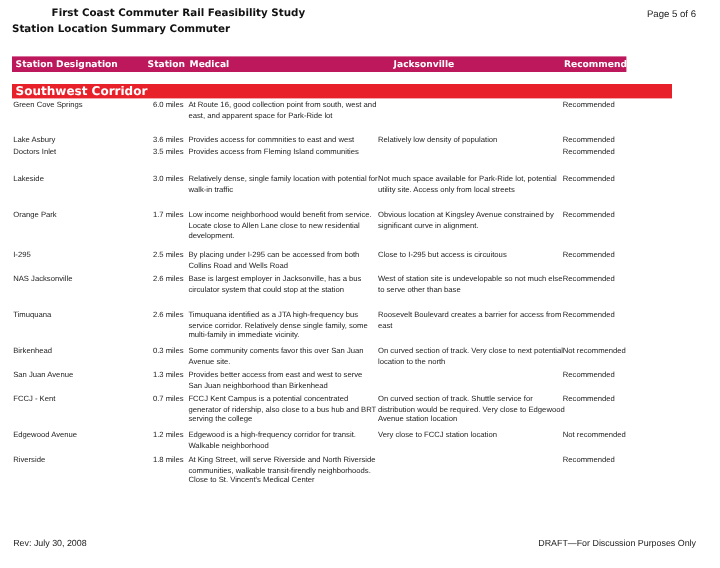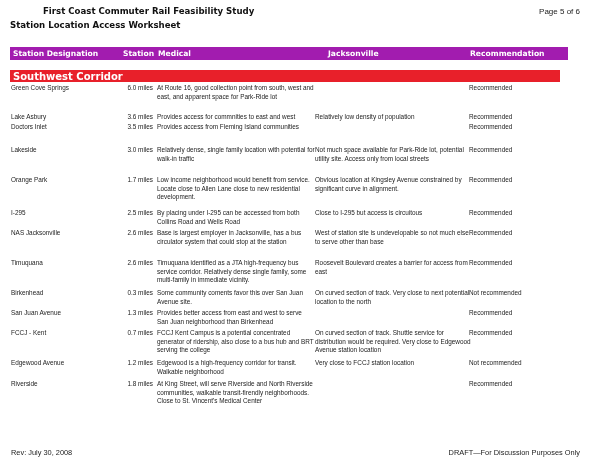--- a/index.html
+++ b/index.html
@@ -1,40 +1,40 @@
 <!DOCTYPE html>
 <html><head>
 <meta charset="utf-8">
 <style>
   html, body { margin:0; padding:0; background:#ffffff; }
   body { width:600px; height:473px; position:relative; overflow:hidden; font-family:"Liberation Sans", sans-serif; color:#222; }
   .title { position:absolute; left:10px; font-family:"DejaVu Sans", sans-serif; font-weight:bold; font-size:8.6px; color:#111; }
   .t1 { top:6px;padding-left:33px; }
   .t2 { top:20px; }
   .pagenum { position:absolute; right:20px; top:7px; font-size:8px; color:#222; }
-  .hdr { position:absolute; left:10px; top:47px; width:558px; height:13px; background:#a21caf; color:#fff; font-family:"DejaVu Sans", sans-serif; font-weight:bold; font-size:7.6px; }
+  .hdr { position:absolute; left:10px; top:47px; width:512px; height:13px; background:#be185d; color:#fff; font-family:"DejaVu Sans", sans-serif; font-weight:bold; font-size:7.6px; }
   .hdr span { position:absolute; top:1.5px; white-space:nowrap; }
   .corridor { position:absolute; left:10px; top:70px; width:550px; height:12px; background:#e8202a; color:#fff; font-family:"DejaVu Sans", sans-serif; font-weight:bold; font-size:10px; }
   .corridor span { position:absolute; left:3px; top:1px; }
   .row { position:absolute; left:0; width:600px; font-size:6.4px; line-height:8.5px; color:#222; }
   .row > div { position:absolute; top:0; }
   .c-name { left:11px; width:110px; }
   .c-spacing { left:120px; width:33px; text-align:right; }
   .c-ben { left:157px; width:158px; }
   .c-dis { left:315px; width:158px; }
   .c-rec { left:469px; width:90px; }
   .footer { position:absolute; top:448px; font-size:7.4px; color:#222;text-align:center; }
   .f-left { left:11px; }
   .f-right { right:20px; }
 </style>
 </head>
 <body>
 
 <div class="title t1">First Coast Commuter Rail Feasibility Study</div>
-<div class="title t2">Station Location Access Worksheet</div>
+<div class="title t2">Station Location Summary Commuter</div>
 <div class="pagenum">Page 5 of 6</div>
 
 <div class="hdr">
   <span style="left:3px">Station Designation</span>
   <span style="left:113px">Station</span>
   <span style="left:148px">Medical</span>
   <span style="left:318px">Jacksonville</span>
   <span style="left:460px">Recommendation</span>
 </div>
 

